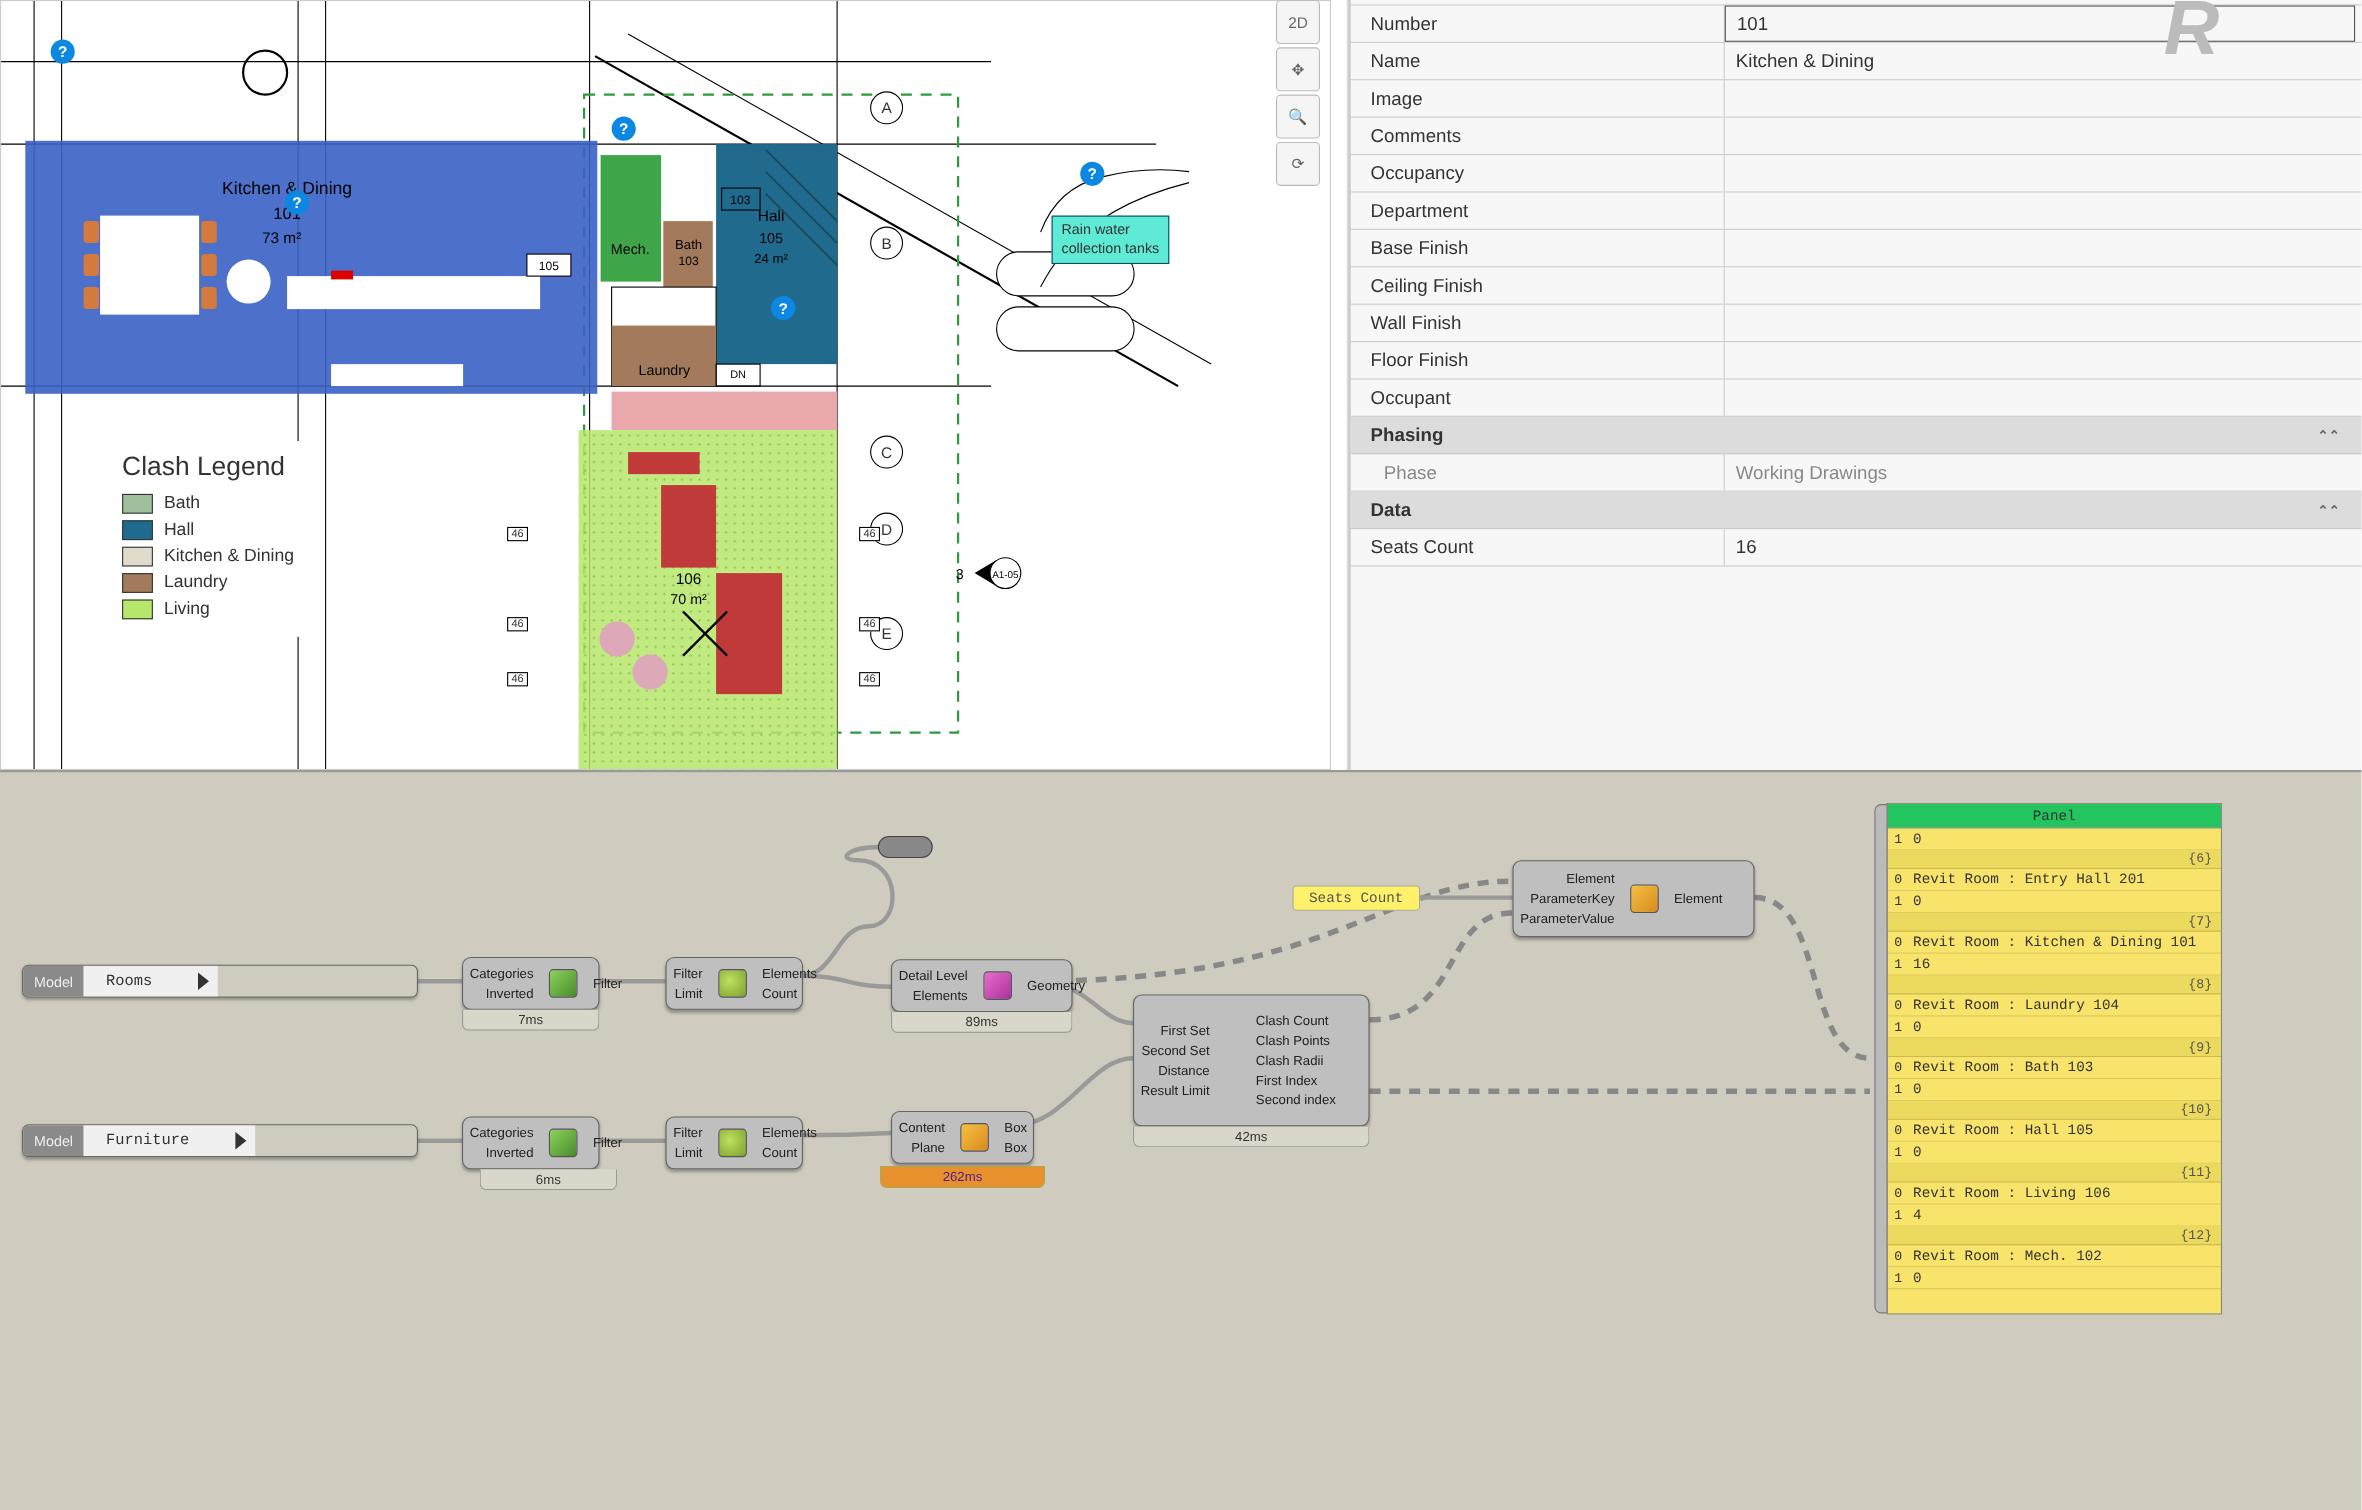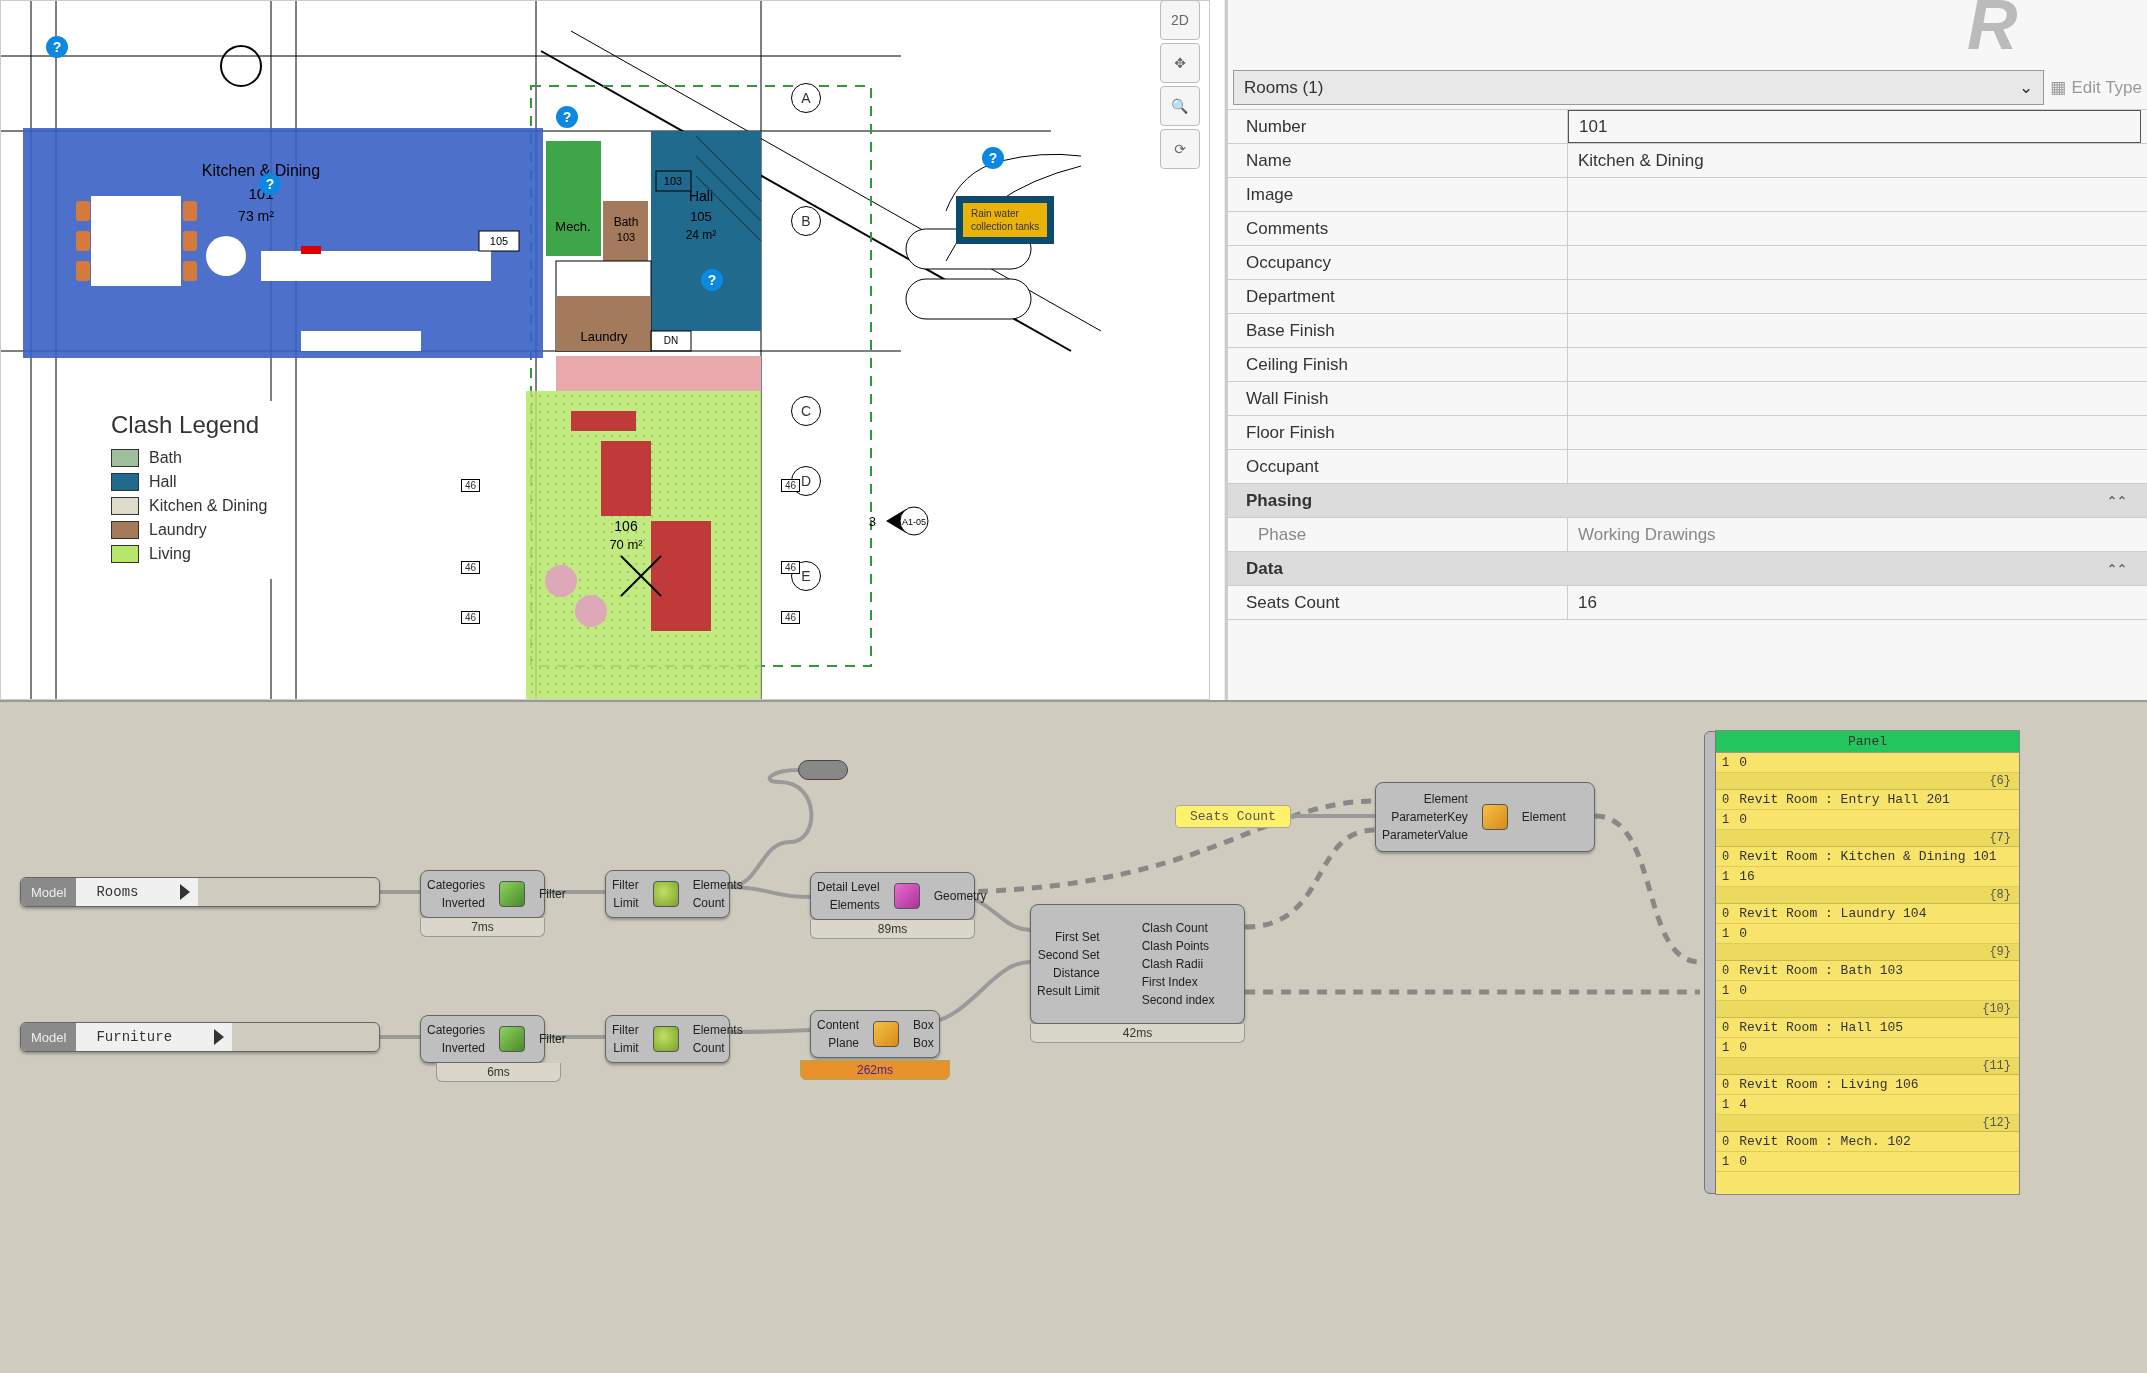--- a/index.html
+++ b/index.html
@@ -9,21 +9,21 @@
   
   .top { position: absolute; top: 0; left: 0; right: 0; height: 700px; }
   .plan-area { position: absolute; left: 0; top: 0; width: 1210px; height: 700px; background: #fff; border: 1px solid #ccc; overflow: hidden; }
   .plan-svg { position: absolute; left: 0; top: 0; }
   .legend { position: absolute; left: 100px; top: 400px; background: #fff; padding: 10px; }
   .legend h3 { font-size: 24px; font-weight: 400; margin-bottom: 10px; }
   .legend-row { display: flex; align-items: center; margin-bottom: 6px; font-size: 16px; }
   .legend-swatch { width: 28px; height: 18px; border: 1px solid #333; margin-right: 10px; }
   .help-badge { position: absolute; width: 22px; height: 22px; border-radius: 50%; background: #0d88e2; color: #fff; text-align: center; line-height: 22px; font-weight: bold; font-size: 14px; }
   .grid-bubble { position: absolute; width: 30px; height: 30px; border: 1px solid #000; border-radius: 50%; background: #fff; text-align: center; line-height: 28px; font-size: 14px; }
-  .section-box { position: absolute; border: 7px solid #0c4a6e; background: #eab308; padding: 4px 8px; font-size: 10px; line-height: 1.3; }
+  .section-box { position: absolute; border: 1px solid #0c4a6e; background: #5eead4; padding: 4px 8px; font-size: 13px; line-height: 1.3; }
   .gnum { position: absolute; border: 1px solid #000; background: #fff; font-size: 10px; padding: 0 3px; }
 
   .viewnav { position: absolute; left: 1160px; top: 0; width: 50px; }
   .vn-btn { width: 40px; height: 40px; border: 1px solid #bbb; background: #f5f5f5; margin-bottom: 3px; border-radius: 4px; display: flex; align-items: center; justify-content: center; font-size: 14px; color: #666; }
 
   .props { position: absolute; left: 1225px; top: 0; right: 0; height: 700px; background: #f7f7f7; border-left: 3px solid #ccc; }
   .props-logo { position: absolute; right: 60px; top: -15px; width: 120px; height: 80px; font-size: 70px; font-weight: bold; color: #bbb; font-style: italic; }
   .props-select-row { display: flex; align-items: center; margin-top: 70px; padding: 0 5px; }
   .props-select { flex: 1; border: 1px solid #999; background: #e8e8e8; padding: 6px 10px; font-size: 17px; display: flex; justify-content: space-between; align-items: center; }
   .edit-type { margin-left: 6px; color: #999; font-size: 17px; display: flex; align-items: center; gap: 5px; }
@@ -236,30 +236,20 @@
       <div class="vn-btn">
           <span>2D</span>
         </div>
       <div class="vn-btn">✥</div>
       <div class="vn-btn">🔍</div>
       <div class="vn-btn">⟳</div>
     </div>
 
     <div class="props">
       <div class="props-logo">R</div>
-      <div class="props-select-row">
-        <div class="props-select">
-          <span>Rooms (1)</span>
-            <span>⌄</span>
-        </div>
-        <div class="edit-type">
-          <span>▦</span>
-          <span>Edit Type</span>
-        </div>
-      </div>
       <div class="props-grid">
         <div class="prow inp">
             <div class="lbl">Number</div>
             <div class="val">101</div>
           </div>
         <div class="prow">
             <div class="lbl">Name</div>
             <div class="val">Kitchen &amp; Dining</div>
           </div>
         <div class="prow">

